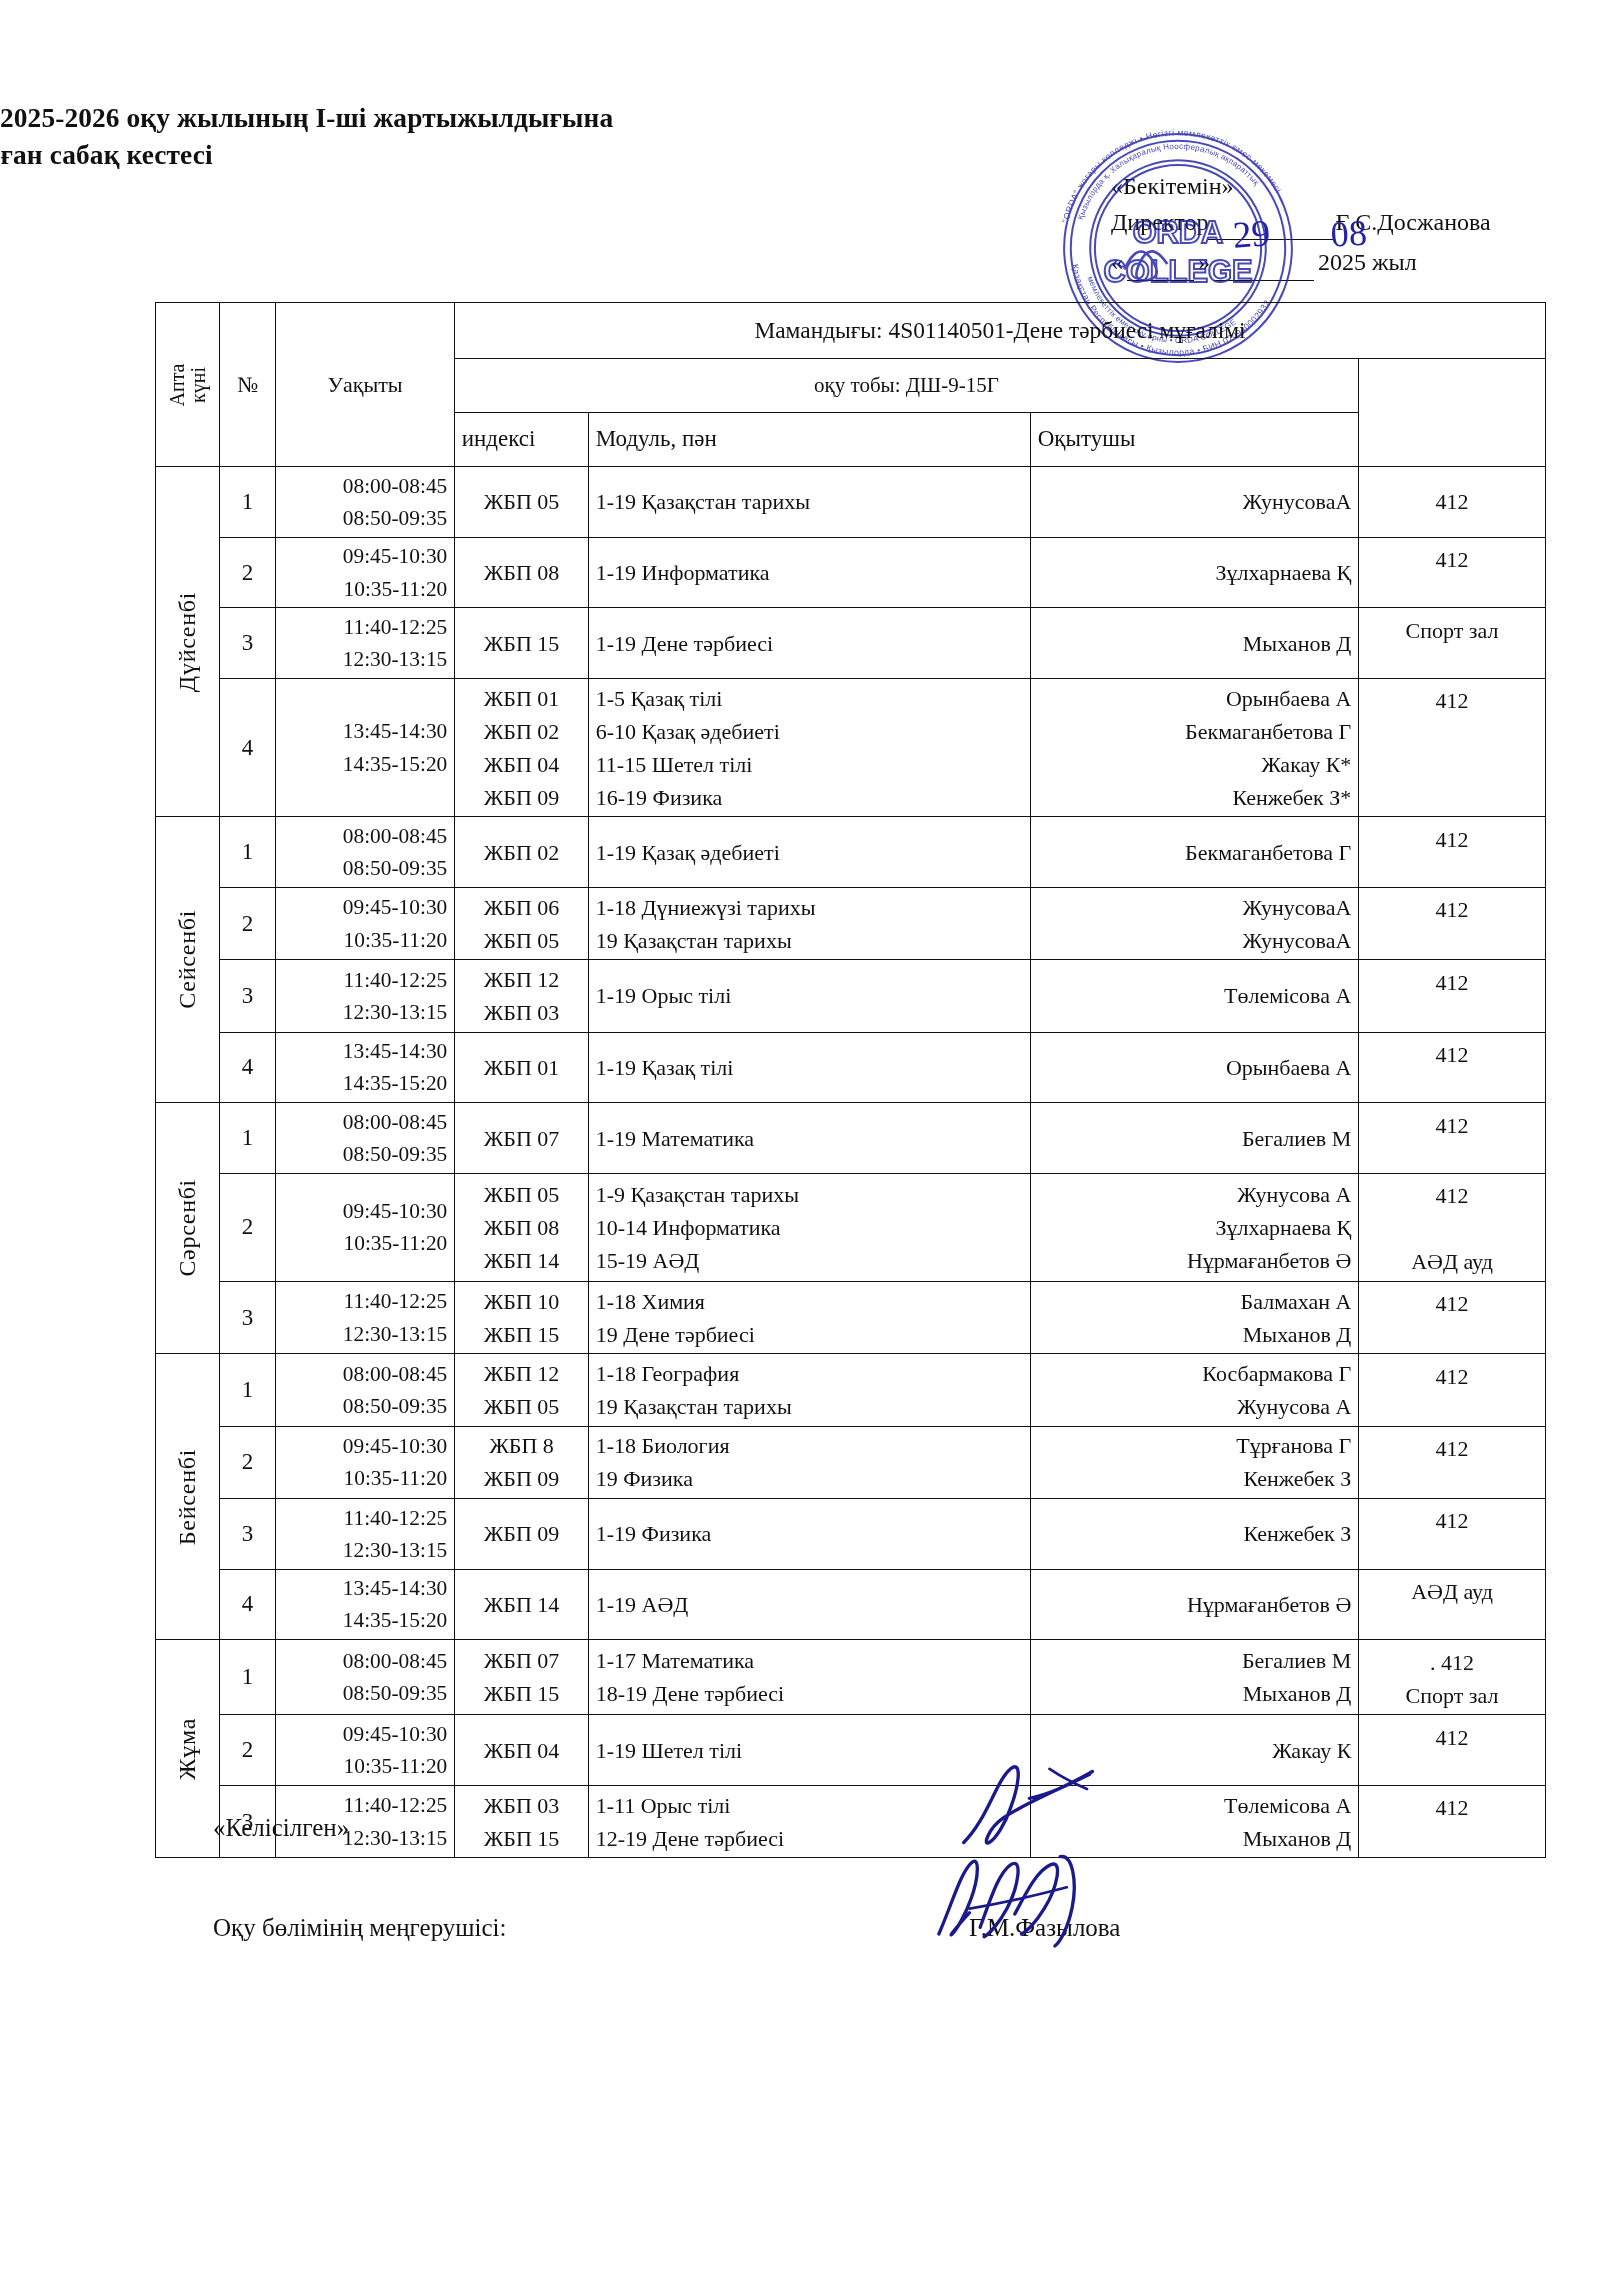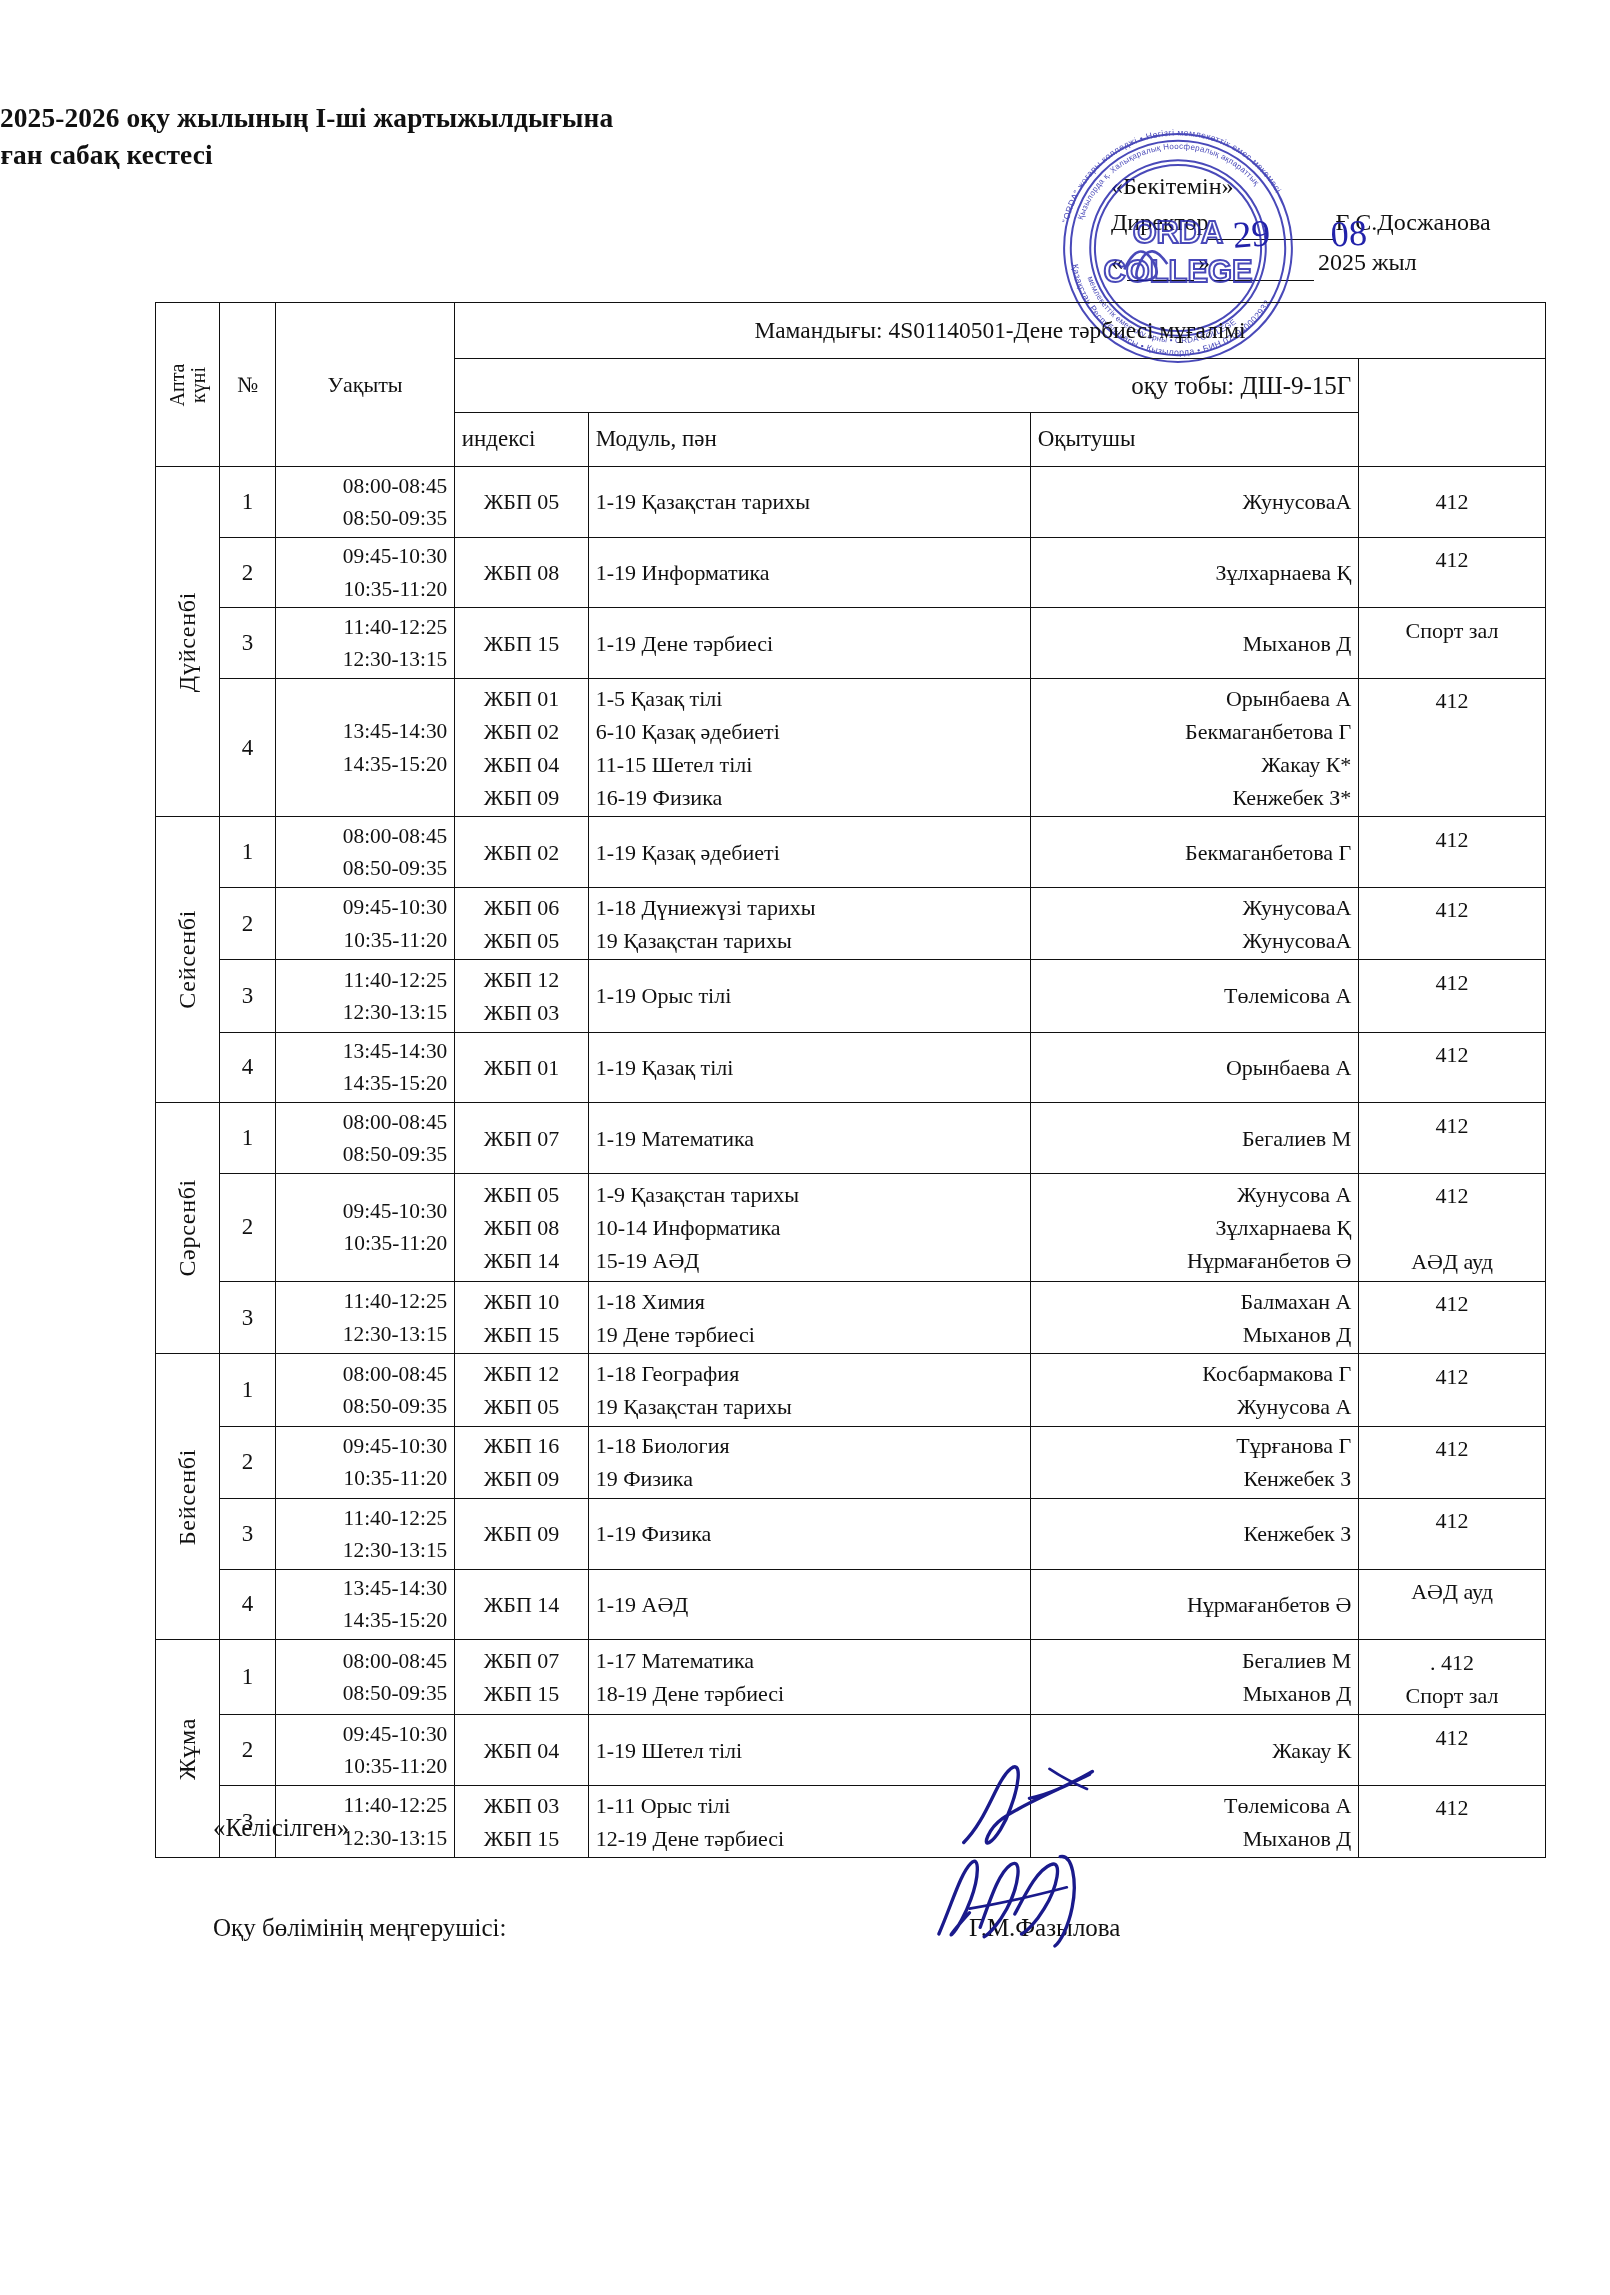--- a/index.html
+++ b/index.html
@@ -111,23 +111,23 @@
   .c-aud   { width: 187px; }
 
   .hdr-center { text-align: center; }
   .hdr-spec {
     text-align: center;
     font-weight: bold;
     font-size: 23.4px;
     height: 50px;
   }
   .hdr-group {
-    text-align: right;
+    text-align: center;
     font-weight: bold;
-    font-size: 25px;
+    font-size: 21px;
     height: 47px;
   }
   .hdr-sub {
     text-align: left;
     font-size: 23px;
     height: 48px;
     margin-top: 42px;
   }
   .hdr-stack {
     text-align: center;
@@ -566,21 +566,21 @@
               <span class="line">412</span>
             </td>
           </tr>
           <tr>
             <td class="num-cell">2</td>
             <td class="time-cell">
               <span class="line">09:45-10:30</span>
               <span class="line">10:35-11:20</span>
             </td>
             <td class="index-cell">
-              <span class="line">ЖБП 16</span>
+              <span class="line">ЖБП 8</span>
               <span class="line">ЖБП 09</span>
             </td>
             <td class="mod-cell">
               <span class="line">1-18 Биология</span>
               <span class="line">19 Физика</span>
             </td>
             <td class="tea-cell">
               <span class="line">Тұрғанова Г</span>
               <span class="line">Кенжебек З</span>
             </td>

